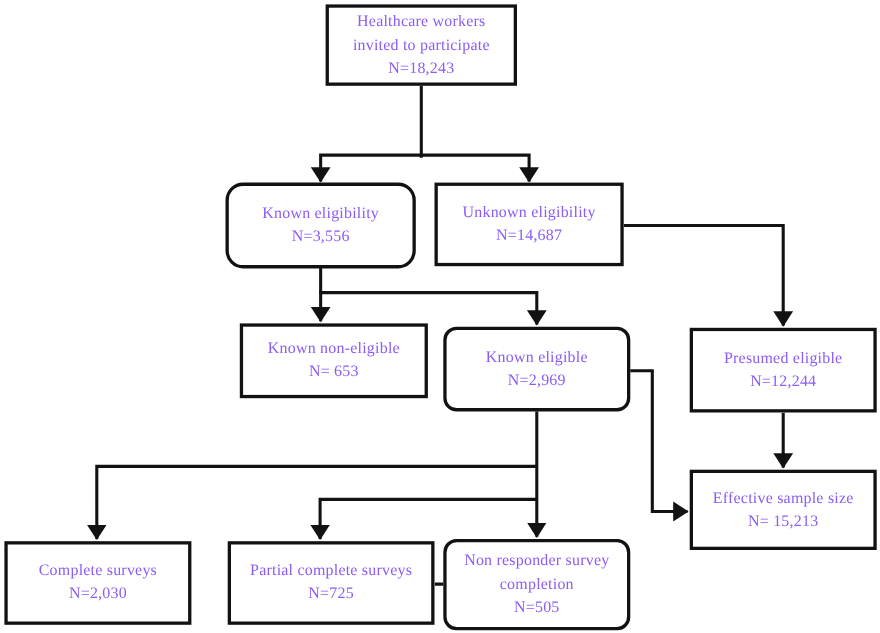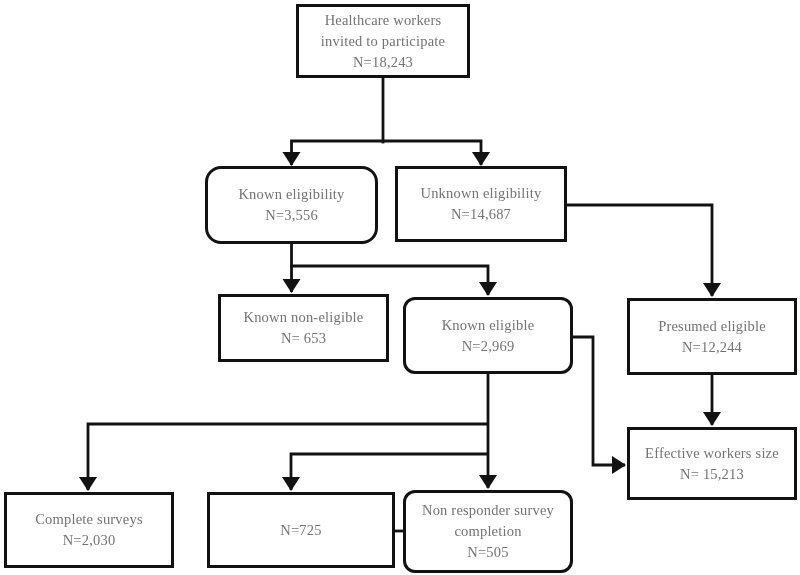--- a/index.html
+++ b/index.html
@@ -16,21 +16,21 @@
     box-sizing:border-box;
     border:3px solid #121212;
     background:#ffffff;
     display:flex;
     flex-direction:column;
     justify-content:center;
     align-items:center;
     text-align:center;
     font-size:14.5px;
     line-height:21px;
-    color:#737373;
+    color:#8b5cf6;
     letter-spacing:0.2px;
   }
   .node span{display:block;white-space:nowrap;}
   #n-invited            {left:296px; top:4px;   width:174px; height:74px;}
   #n-known-eligibility  {left:205px; top:166px; width:173px; height:78px;border-radius:16px;}
   #n-unknown-eligibility{left:395px; top:166px; width:172px; height:76px;}
   #n-known-non-eligible {left:218px; top:294px; width:171px; height:68px;}
   #n-known-eligible     {left:403px; top:297px; width:170px; height:77px;border-radius:12px;}
   #n-presumed-eligible  {left:627px; top:298px; width:170px; height:77px;}
   #n-effective-sample   {left:627px; top:427px; width:170px; height:73px;}
@@ -89,30 +89,31 @@
     <span>Known eligible</span>
     <span>N=2,969</span>
   </div>
 
   <div class="node" id="n-presumed-eligible">
     <span>Presumed eligible</span>
     <span>N=12,244</span>
   </div>
 
   <div class="node" id="n-effective-sample">
-    <span>Effective workers size</span>
+    <span>Effective sample size</span>
     <span>N= 15,213</span>
   </div>
 
   <div class="node" id="n-complete-surveys">
     <span>Complete surveys</span>
     <span>N=2,030</span>
   </div>
 
   <div class="node" id="n-partial-complete">
+    <span>Partial complete surveys</span>
     <span>N=725</span>
   </div>
 
   <div class="node" id="n-non-responder">
     <span>Non responder survey</span>
     <span>completion</span>
     <span>N=505</span>
   </div>
 
 </div>

